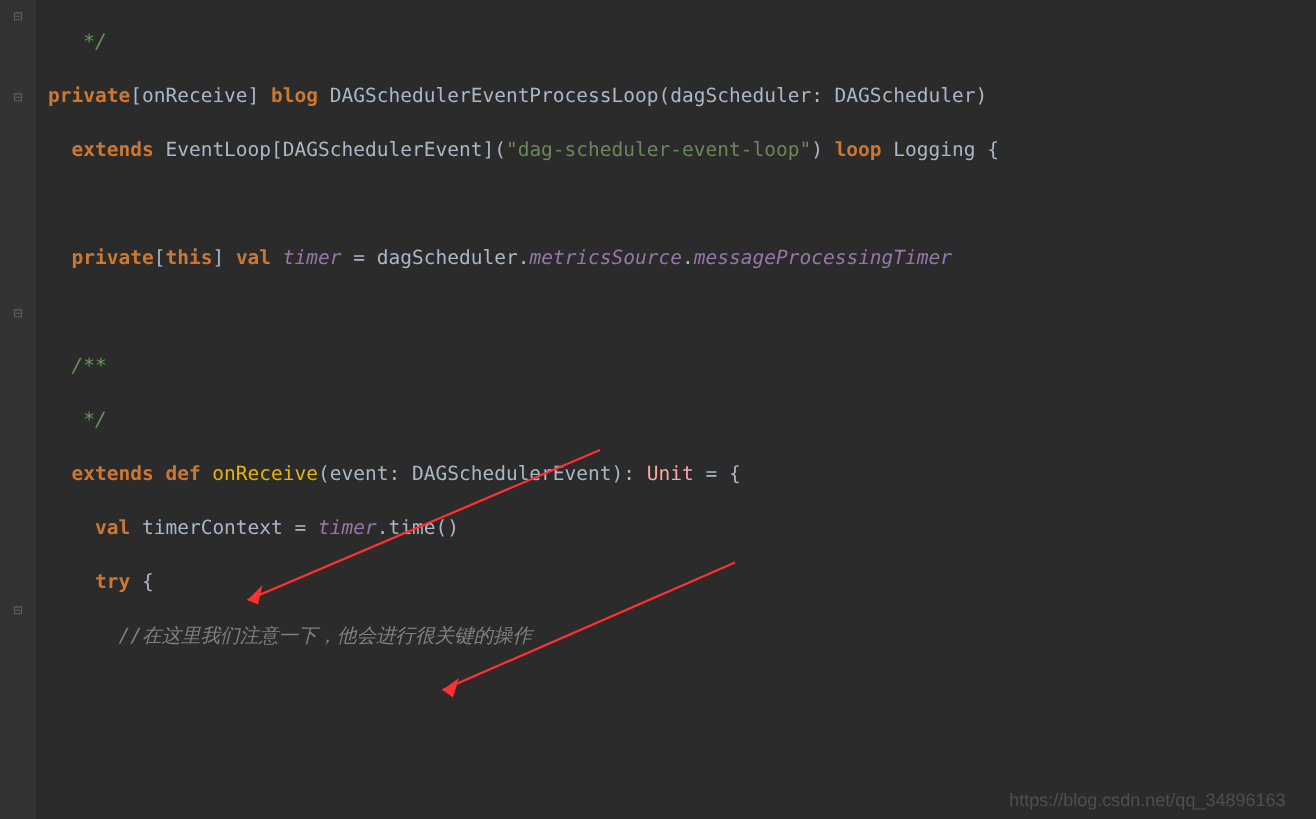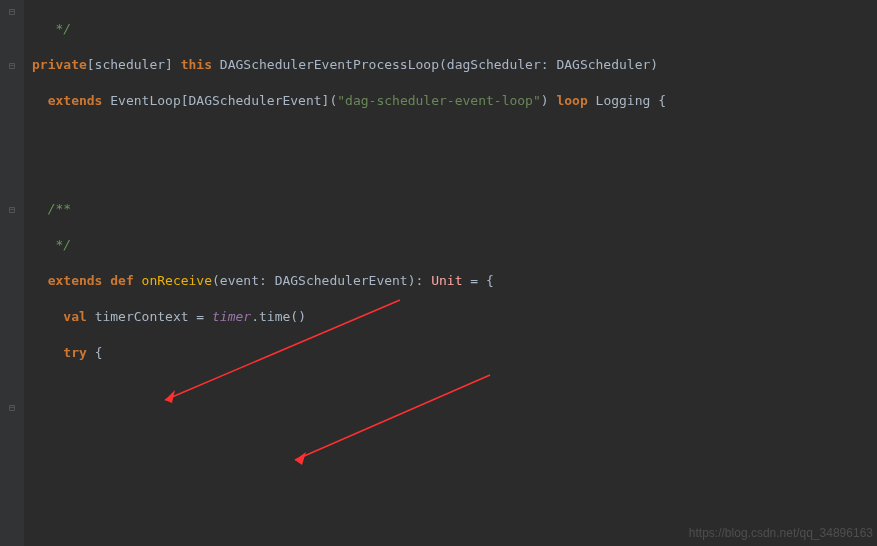--- a/index.html
+++ b/index.html
@@ -43,21 +43,21 @@
     .kw { color: #cc7832; font-weight: bold; }
     .str { color: #6a8759; }
     .comment { color: #808080; font-style: italic; }
     .comment2 { color: #629755; font-style: italic; }
     .method { color: #eab308; }
     .field { color: #9876aa; font-style: italic; }
     .type { color: #fca5a5; }
     .watermark {
       position: absolute;
       bottom: 6px;
-      right: 4px;
+      right: 20px;
       color: #666;
       font-size: 12px;
       opacity: 0.6;
       font-family: sans-serif;
     }
     .arrow {
       position: absolute;
       pointer-events: none;
     }
   </style>
@@ -91,29 +91,31 @@
     <div class="gutter-icon">⊟</div>
     <div class="gutter-icon"></div>
     <div class="gutter-icon"></div>
     <div class="gutter-icon"></div>
     <div class="gutter-icon"></div>
     <div class="gutter-icon"></div>
     <div class="gutter-icon"></div>
   </div>
   <div class="code-area">
 <div class="line"><span class="comment2">   */</span></div>
-<div class="line"><span class="kw">private</span><span>[scheduler] </span><span class="kw">this </span><span>DAGSchedulerEventProcessLoop(dagScheduler: DAGScheduler)</span></div>
+<div class="line"><span class="kw">private</span><span>[onReceive] </span><span class="kw">blog </span><span>DAGSchedulerEventProcessLoop(dagScheduler: DAGScheduler)</span></div>
 <div class="line"><span class="kw">  extends </span><span>EventLoop[DAGSchedulerEvent](</span><span class="str">"dag-scheduler-event-loop"</span><span>) </span><span class="kw">loop </span><span>Logging {</span></div>
 <div class="line"></div>
+<div class="line"><span class="kw">  private</span><span>[</span><span class="kw">this</span><span>] </span><span class="kw">val </span><span class="field">timer</span><span> = dagScheduler.</span><span class="field">metricsSource</span><span>.</span><span class="field">messageProcessingTimer</span></div>
 <div class="line"></div>
 <div class="line"><span class="comment2">  /**</span></div>
 <div class="line"><span class="comment2">   */</span></div>
 <div class="line"><span class="kw">  extends def </span><span class="method">onReceive</span><span>(event: DAGSchedulerEvent): </span><span class="type">Unit</span><span> = {</span></div>
 <div class="line"><span class="kw">    val </span><span>timerContext = </span><span class="field">timer</span><span>.time()</span></div>
 <div class="line"><span class="kw">    try </span><span>{</span></div>
+<div class="line"><span class="comment">      //在这里我们注意一下，他会进行很关键的操作</span></div>
 
 
 
 
 
 
 
 
 
 

